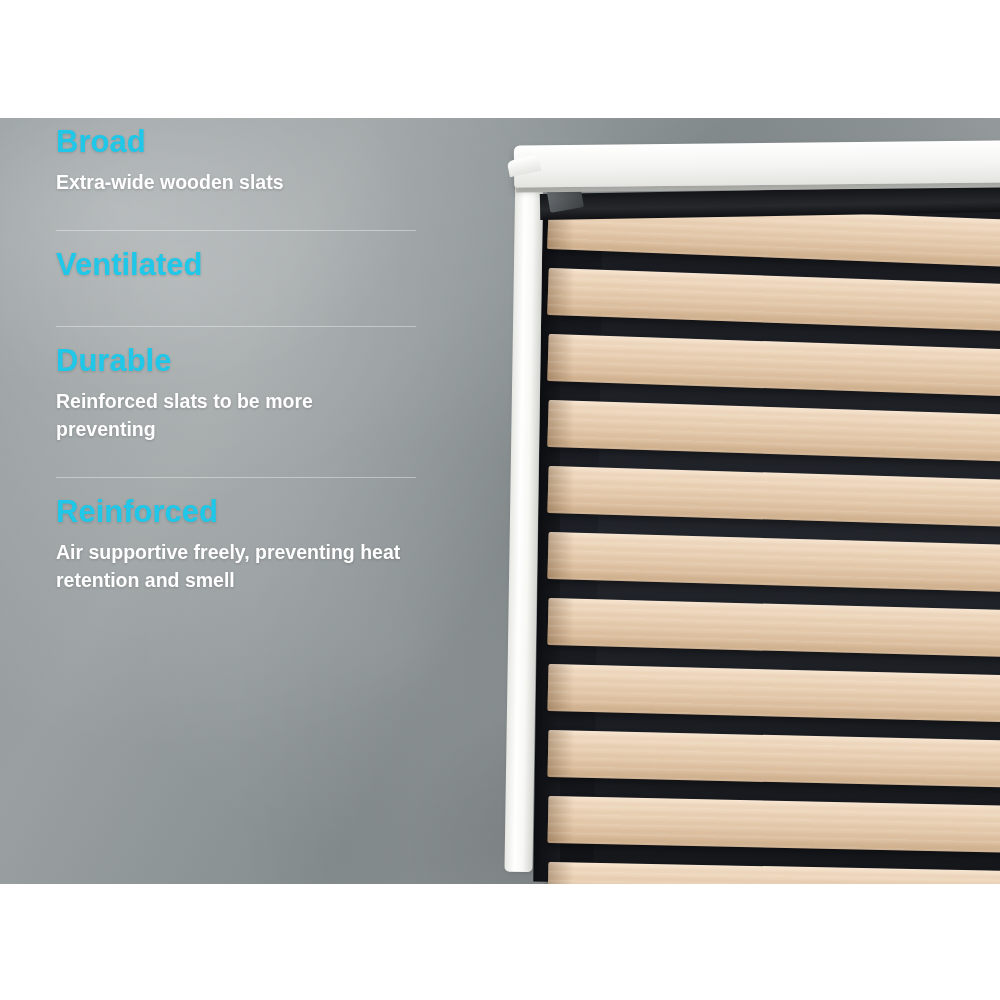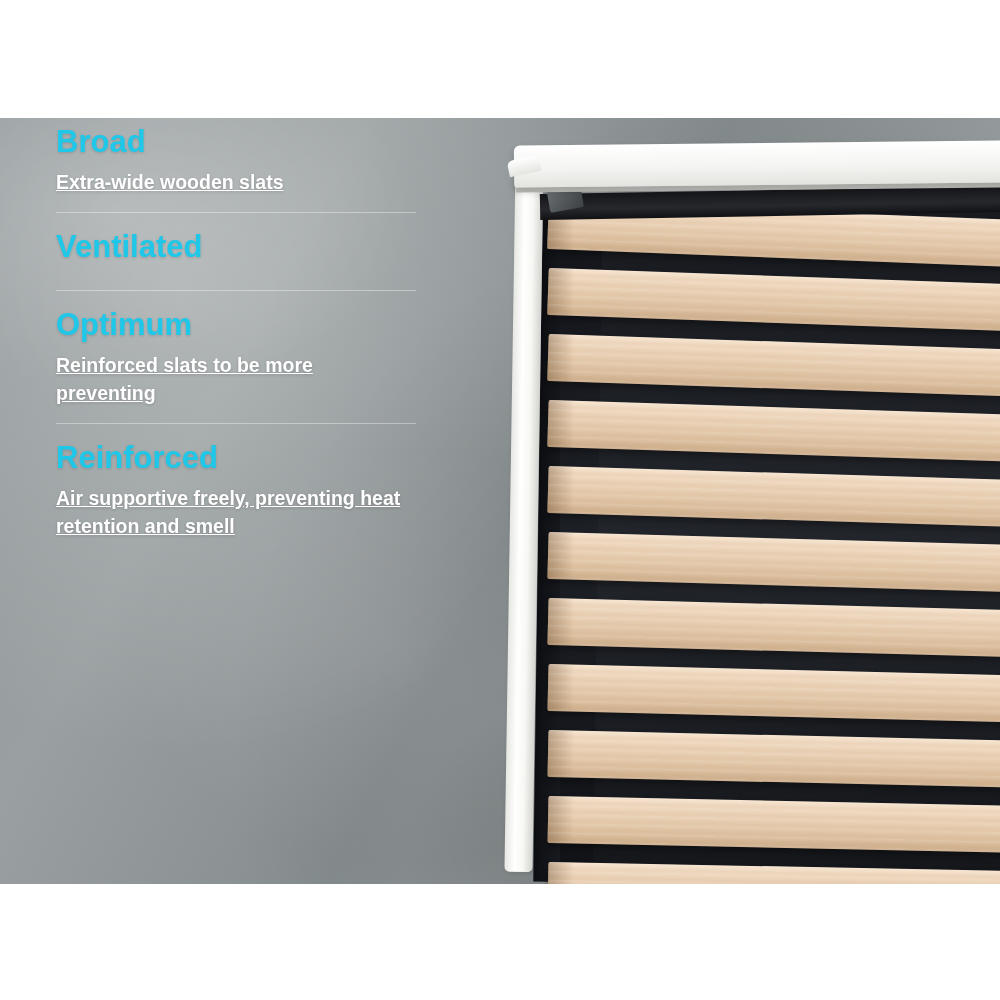--- a/index.html
+++ b/index.html
@@ -67,42 +67,41 @@
 
   
   .features {
     position: absolute;
     left: 56px;
     top: 125px;
     width: 360px;
     z-index: 6;
   }
   .feature {
-    padding-bottom: 16px;
+    padding-bottom: 34px;
     margin-bottom: 17px;
     border-bottom: 1px solid rgba(255,255,255,0.38);
   }
   .feature.last {
     border-bottom: none;
   }
   .feature-title {
     color: #1fc8e8;
     font-size: 31px;
     font-weight: 700;
     line-height: 1.12;
     margin-bottom: 9px;
     text-shadow: 0 1px 3px rgba(0,0,0,0.16);
   }
   .feature-desc {
     color: #ffffff;
     font-size: 19.5px;
     font-weight: 600;
     line-height: 1.42;
     text-shadow: 0 1px 3px rgba(0,0,0,0.20);
-    text-decoration: underline;
   }
 
   
   .bed {
     position: absolute;
     left: 500px;
     top: 140px;
     width: 500px;
     height: 760px;
     z-index: 4;
@@ -308,21 +307,21 @@
     <div class="feature">
       <div class="feature-title">Broad</div>
       <div class="feature-desc">Extra-wide wooden slats</div>
     </div>
 
     <div class="feature">
       <div class="feature-title">Ventilated</div>
     </div>
 
     <div class="feature">
-      <div class="feature-title">Optimum</div>
+      <div class="feature-title">Durable</div>
       <div class="feature-desc">Reinforced slats to be more preventing</div>
     </div>
 
     <div class="feature last">
       <div class="feature-title">Reinforced</div>
       <div class="feature-desc">Air supportive freely, preventing heat retention and smell</div>
     </div>
 
   </div>
 

